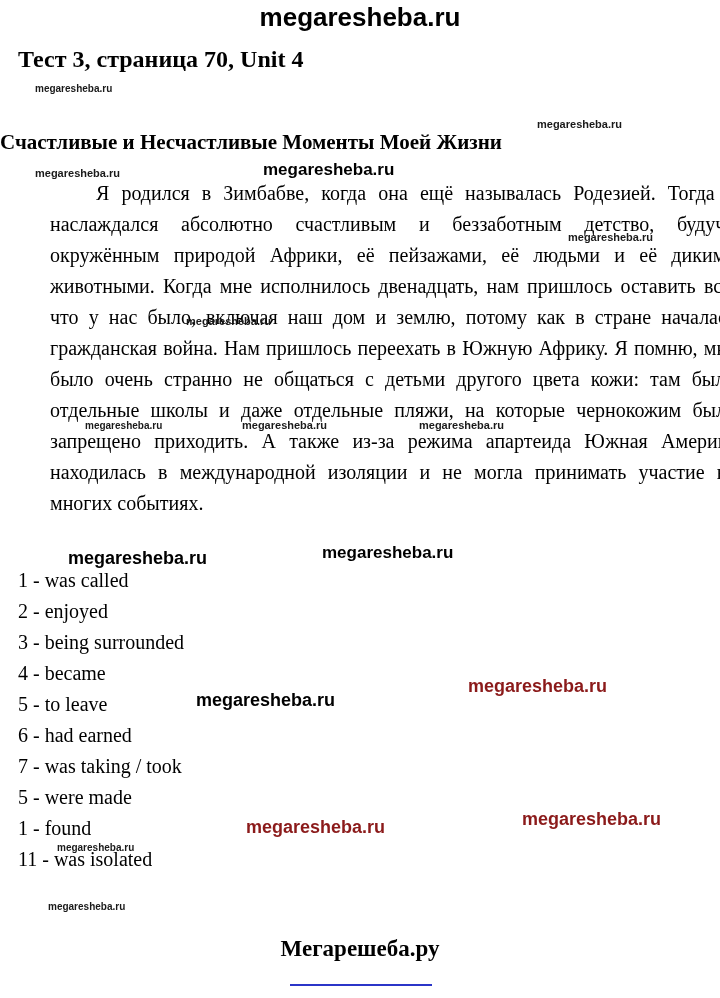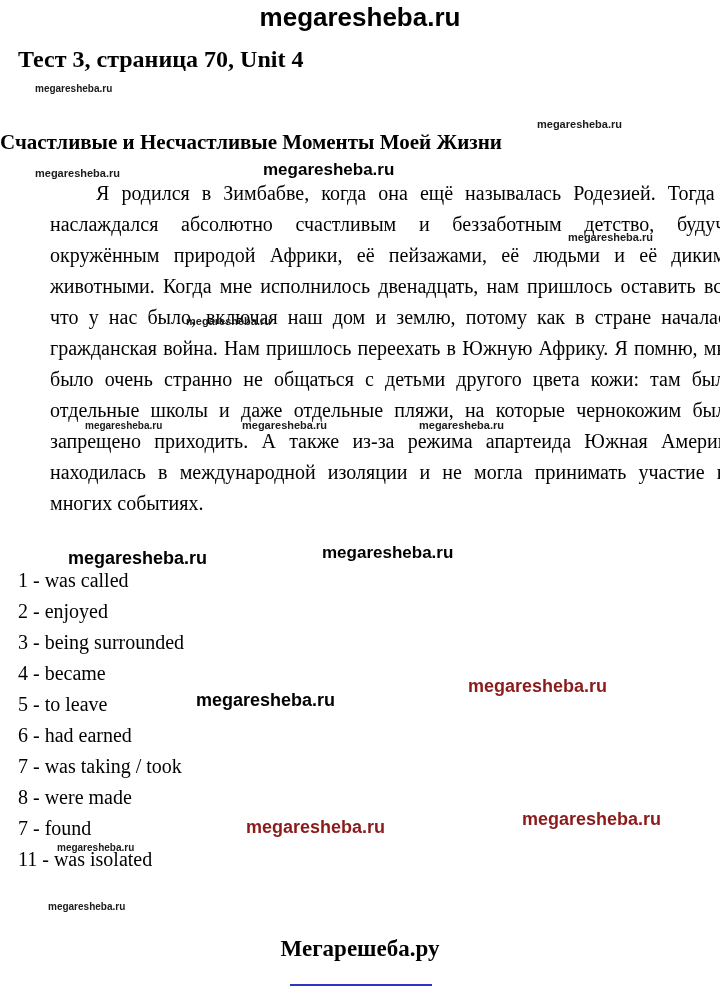--- a/index.html
+++ b/index.html
@@ -73,22 +73,22 @@
 
 <div class="abs answers">
   <div>
       <div>1 - was called</div>
       <div>2 - enjoyed</div>
       <div>3 - being surrounded</div>
       <div>4 - became</div>
       <div>5 - to leave</div>
       <div>6 - had earned</div>
       <div>7 - was taking / took</div>
-      <div>8 - were made</div>
-      <div>7 - found</div>
+      <div>5 - were made</div>
+      <div>1 - found</div>
       <div>11 - was isolated</div>
     </div>
 </div>
 
 <div class="abs footer-name">Мегарешеба.ру</div>
 
 <div class="abs footer-underline" style="background: rgb(43, 53, 200);"></div>
 
 <div class="abs wm-layer">
     <span class="wm" style="left: 35px; top: 83px; font-size: 10px; color: rgb(26, 26, 26);">megaresheba.ru</span>

